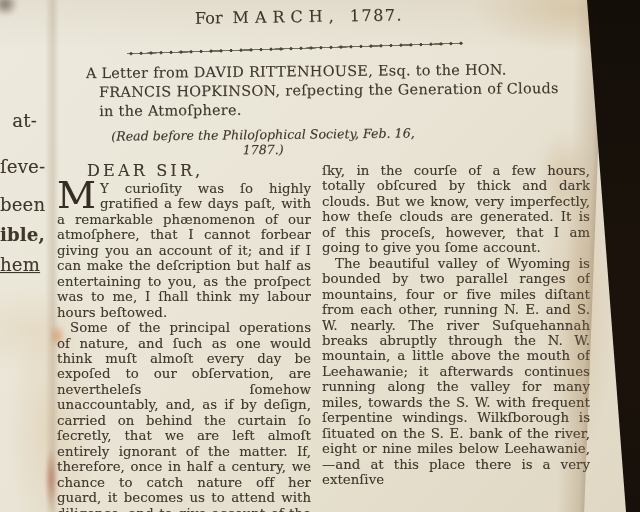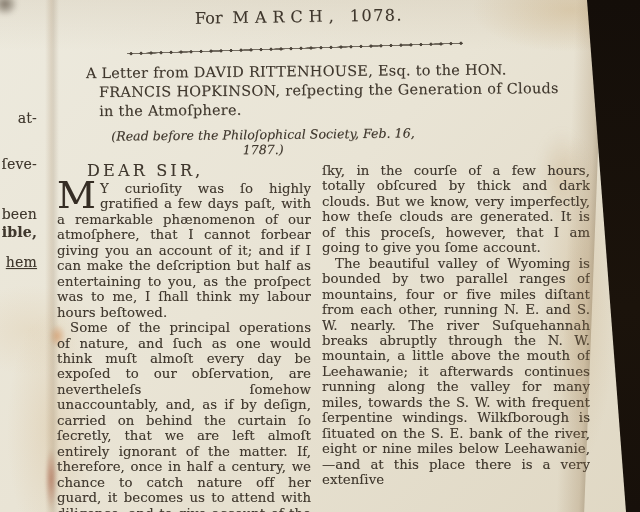--- a/index.html
+++ b/index.html
@@ -96,23 +96,23 @@
   .col-left  { left: 57px;  top: 181px; width: 254px; height: 331px; overflow: hidden; }
   .col-right { left: 322px; top: 163px; width: 268px; height: 349px; overflow: hidden; }
   .col p.indented { text-indent: 13px; }
   .dropcap {
     float: left; font-size: 38px; line-height: 27px;
     padding: 1px 4px 0 0; color: #352d24;
   }
 
   .margin-frag {
     position: absolute; left: 0; width: 37px; text-align: right;
-    font-size: 14px; letter-spacing: 0.2px;
+    font-size: 18px; letter-spacing: 0.2px;
   }
-  .frag-0 { top: 110px; } .frag-1 { top: 156px; } .frag-2 { top: 194px; margin-top: 12px; }
+  .frag-0 { top: 110px; } .frag-1 { top: 156px; } .frag-2 { top: 194px; }
   .frag-3 { top: 224px; font-weight: bold; } .frag-4 { top: 254px; text-decoration: underline; }
 </style>
 </head>
 <body>
 
 <div class="photo">
 
   <div class="crease"></div>
   <div class="stain stain-orange"></div>
   <div class="stain stain-red"></div>
@@ -121,21 +121,21 @@
 
   <span class="margin-frag frag-0 ink">at-</span>
   <span class="margin-frag frag-1 ink">ſeve-</span>
   <span class="margin-frag frag-2 ink">been</span>
   <span class="margin-frag frag-3 ink">ible,</span>
   <span class="margin-frag frag-4 ink">hem</span>
 
   <div class="masthead ink">
     <span>For</span>
     <span class="month">MARCH,</span>
-    <span class="year">1078.</span>
+    <span class="year">1787.</span>
   </div>
 
   <div class="ornament"></div>
 
   <div class="article-title ink">
     <span class="t1">A Letter from DAVID RITTENHOUSE, Esq. to the HON.</span>
     <span class="t2">FRANCIS HOPKINSON, reſpecting the Generation of Clouds</span>
     <span class="t3">in the Atmoſphere.</span>
   </div>
 

